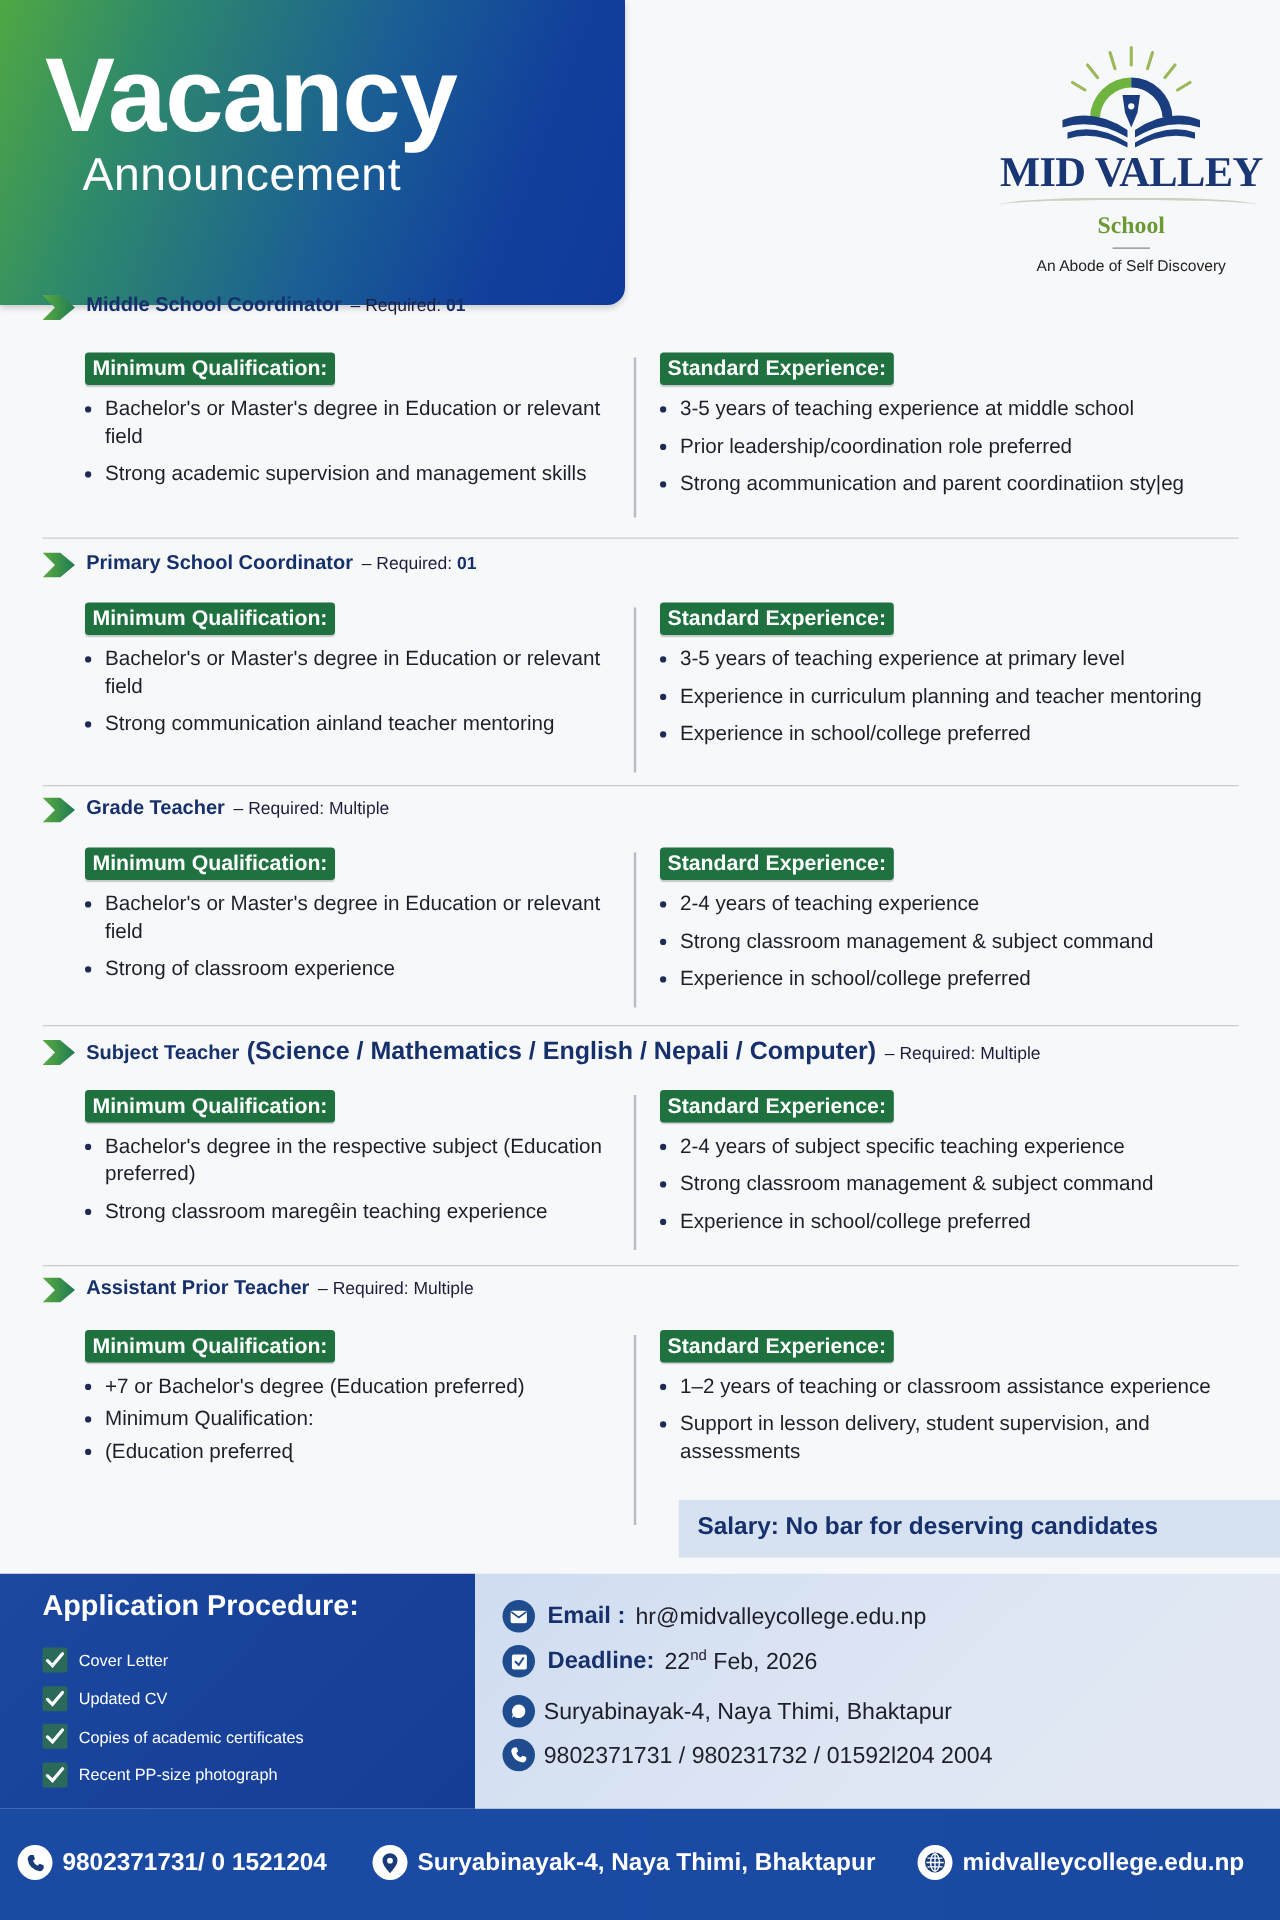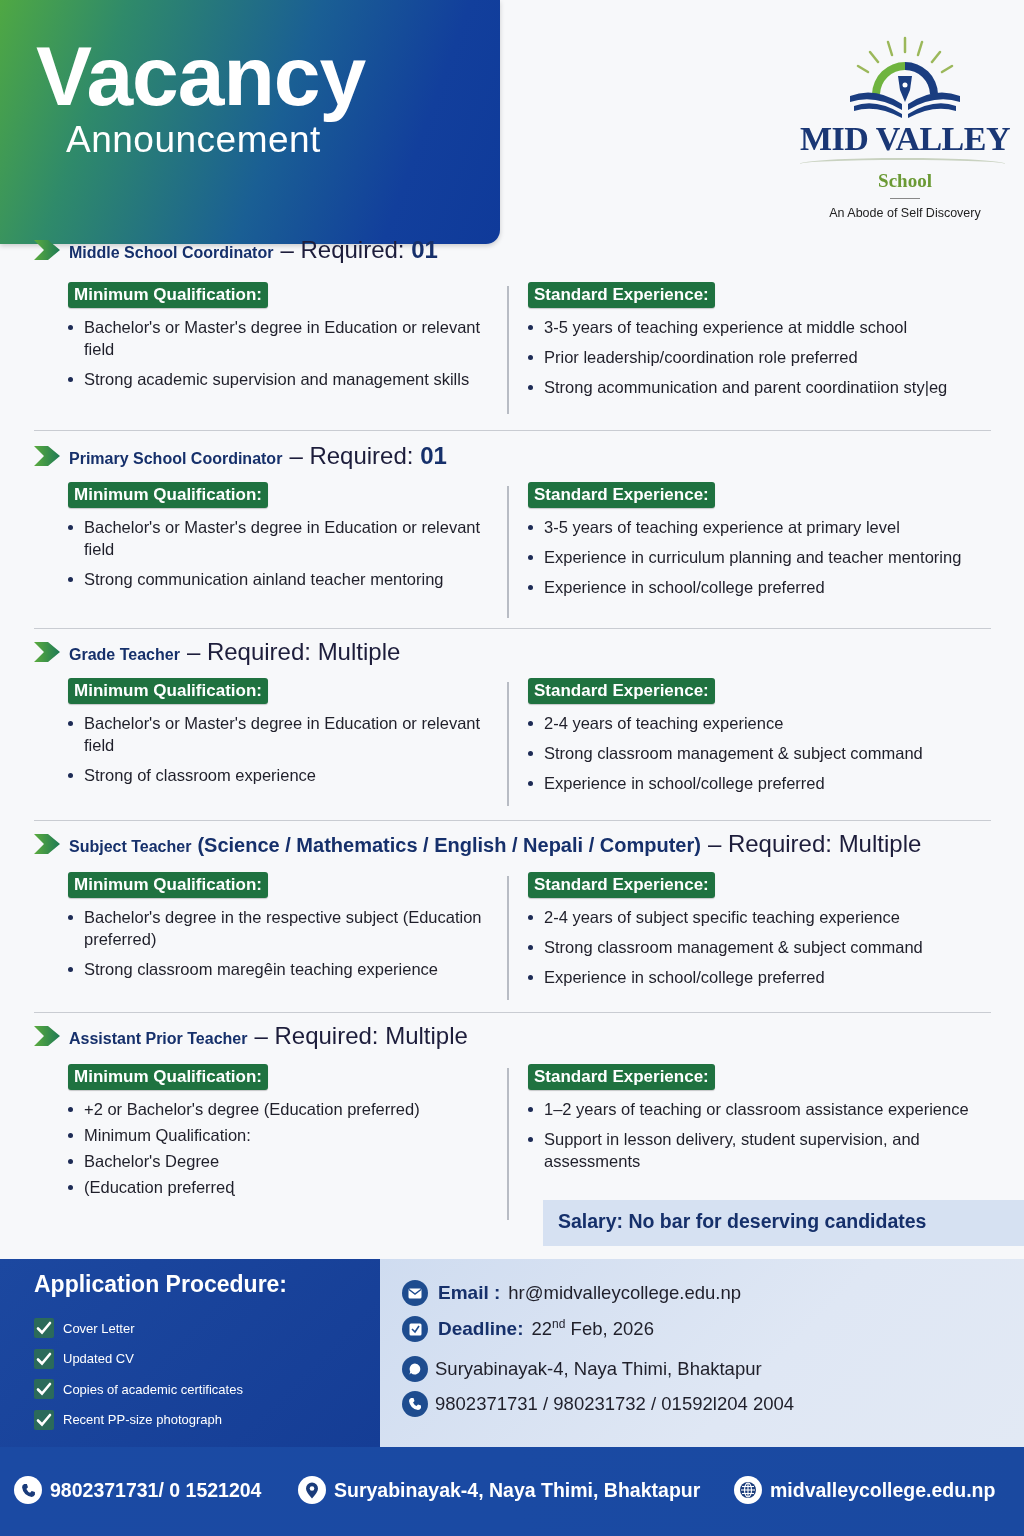--- a/index.html
+++ b/index.html
@@ -18,21 +18,21 @@
   .logo-swoosh { position: absolute; left: 10px; top: 128px; width: 205px; height: 12px; border-top: 2px solid #c9d2c0; border-radius: 50% 50% 0 0; }
   .logo-school { position: absolute; left: 0; top: 140px; width: 230px; font-family: "Liberation Serif", "DejaVu Serif", serif; font-weight: 700; font-size: 19px; color: #6b9a35; }
   .logo-line { position: absolute; left: 100px; top: 168px; width: 30px; border-top: 1px solid #888; }
   .logo-tag { position: absolute; left: 0; top: 176px; width: 230px; font-size: 12.5px; color: #222; }
 
   .job { position: absolute; left: 0; width: 1024px; }
   .job-head { position: absolute; left: 34px; top: 0; white-space: nowrap; display: flex; align-items: baseline; }
   .chev { width: 26px; height: 20px; margin-right: 9px; align-self: center; }
   .job-title { font-size: 16px; font-weight: 700; color: #16306b; }
   .job-extra { font-size: 20px; font-weight: 700; color: #16306b; margin-left: 6px; }
-  .job-req { font-size: 24px; color: #1d1d3b; margin-left: 7px; }
+  .job-req { font-size: 14px; color: #1d1d3b; margin-left: 7px; }
   .job-req b { font-weight: 700; color: #16306b; }
   .col { position: absolute; top: 0; }
   .col.left { left: 68px; width: 430px; }
   .col.right { left: 528px; width: 480px; }
   .vline { position: absolute; left: 507px; width: 2px; background: #b8bcc4; }
   .badge { display: inline-block; background: #1f7240; color: #fff; font-weight: 700; font-size: 17px; padding: 3px 6px 3px 6px; border-radius: 3px; line-height: 20px; box-shadow: 0 1px 1px rgba(0,0,0,0.2); }
   ul.bl { list-style: none; margin-top: 8px; }
   ul.bl li { position: relative; padding-left: 16px; font-size: 16.5px; color: #1f1f2a; line-height: 22px; margin-bottom: 8px; }
   ul.bl li::before { content: ""; position: absolute; left: 0; top: 9px; width: 5px; height: 5px; border-radius: 50%; background: #1d2b55; }
   ul.bl.tight li { margin-bottom: 4px; }
@@ -209,23 +209,22 @@
               <stop offset="0" stop-color="#5bab3e"></stop>
               <stop offset="1" stop-color="#1e7a55"></stop>
             </linearGradient>
           </defs>
           <path d="M0 0 L14 0 L26 10 L14 20 L0 20 L10 10 Z" fill="url(#cg)"></path>
         </svg>
         <span class="job-title">Assistant Prior Teacher</span>
         <span class="job-req"><span>– Required:</span> <span>Multiple</span></span>
       </div>
       <div class="col left" style="top:42px"><span class="badge">Minimum Qualification:</span><ul class="bl tight">
-          <li>+2 or Bachelor's degree (Education preferred)</li>
+          <li>+7 or Bachelor's degree (Education preferred)</li>
           <li>Minimum Qualification:</li>
-          <li>Bachelor's Degree</li>
           <li>(Education preferreɖ</li>
         </ul></div>
       <div class="vline" style="top:46px;height:152px"></div>
       <div class="col right" style="top:42px"><span class="badge">Standard Experience:</span><ul class="bl">
           <li>1–2 years of teaching or classroom assistance experience</li>
           <li>Support in lesson delivery, student supervision, and assessments</li>
         </ul></div>
     </div>
   </div>
 

